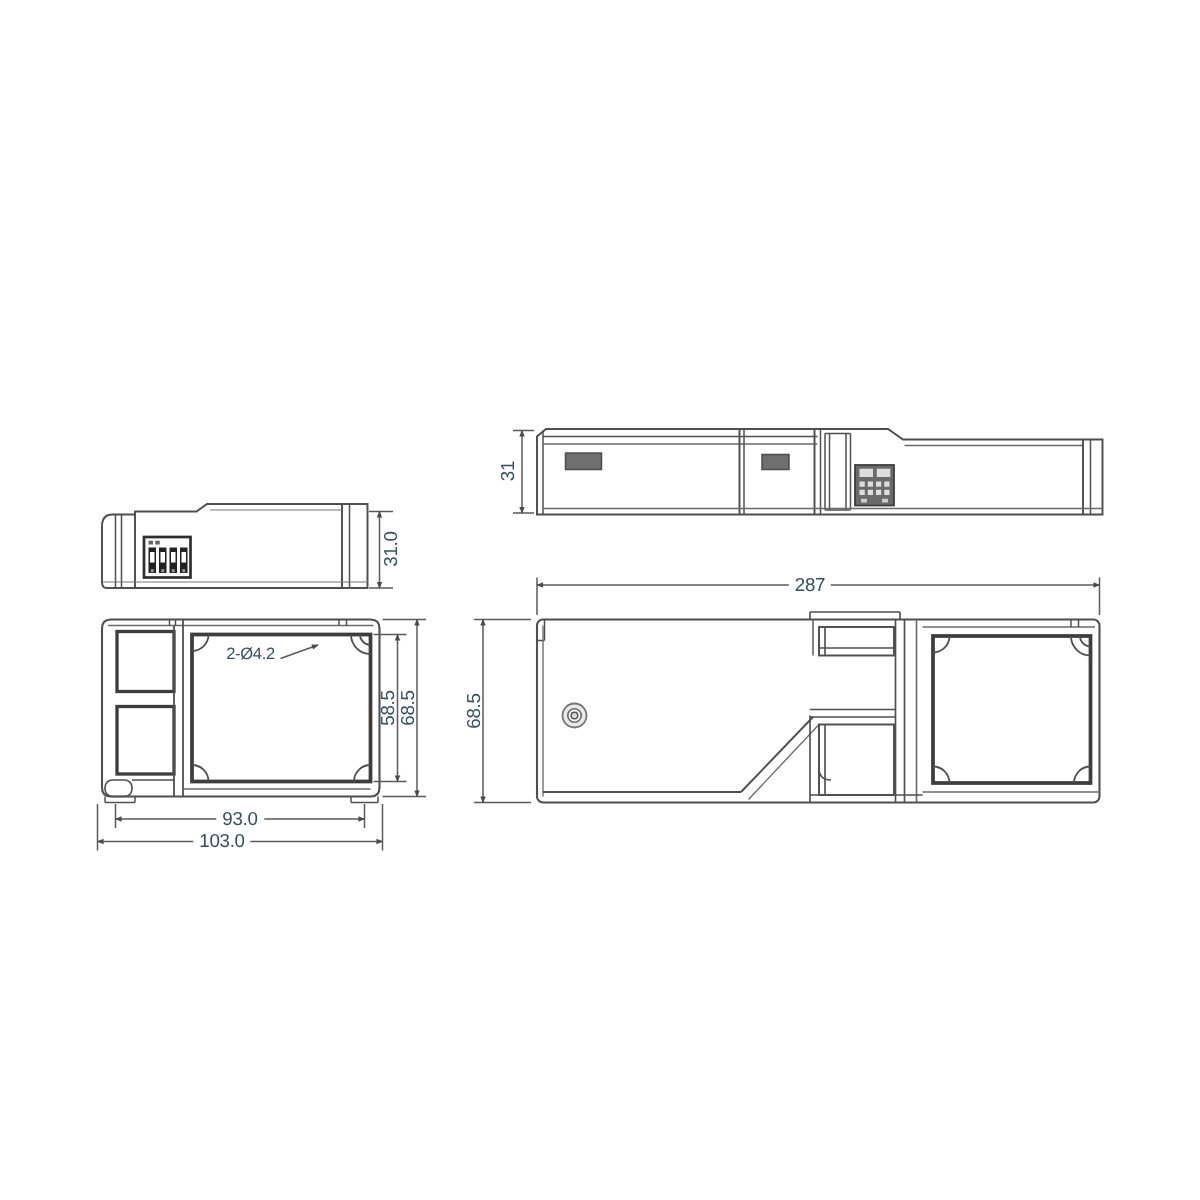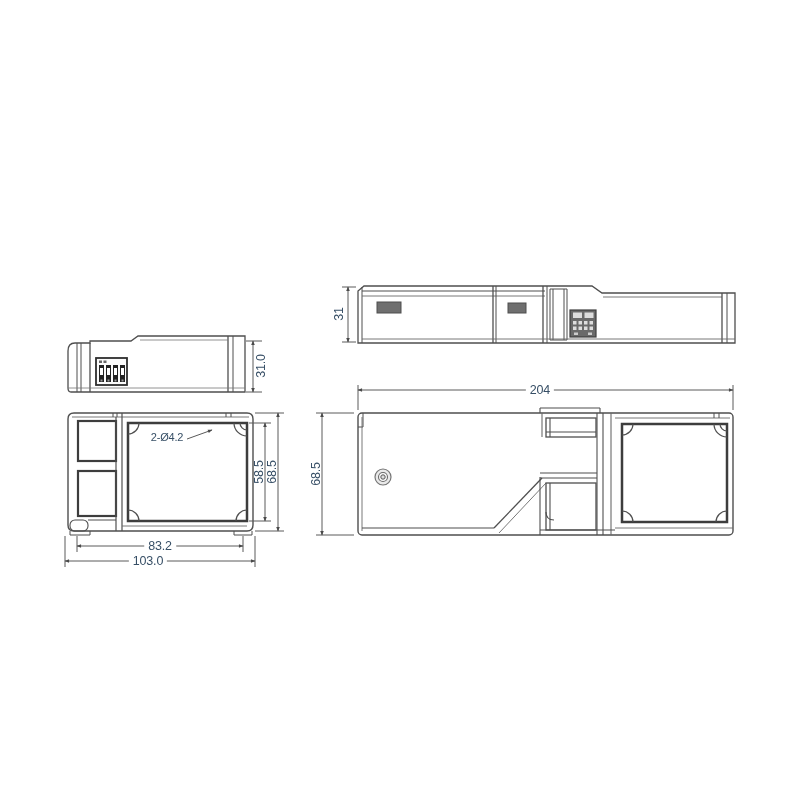--- a/index.html
+++ b/index.html
@@ -225,21 +225,21 @@
 <span class="dim-label rot" style="left:261px;top:366px;">31.0</span>
 
 <span class="dim-label rot" style="left:339px;top:314px;">31</span>
 
 <span class="dim-label callout" style="left:167px;top:437px;">2-Ø4.2</span>
 
 <span class="dim-label rot" style="left:259px;top:472px;">58.5</span>
 
 <span class="dim-label rot" style="left:272px;top:472px;">68.5</span>
 
-<span class="dim-label bg" style="left:160px;top:546px;">83.2</span>
+<span class="dim-label bg" style="left:160px;top:546px;">93.0</span>
 
 <span class="dim-label bg" style="left:148px;top:561px;">103.0</span>
 
-<span class="dim-label bg" style="left:540px;top:390px;">204</span>
+<span class="dim-label bg" style="left:540px;top:390px;">287</span>
 
 <span class="dim-label rot" style="left:316px;top:474px;">68.5</span>
 
 </div>
 
 </body></html>

